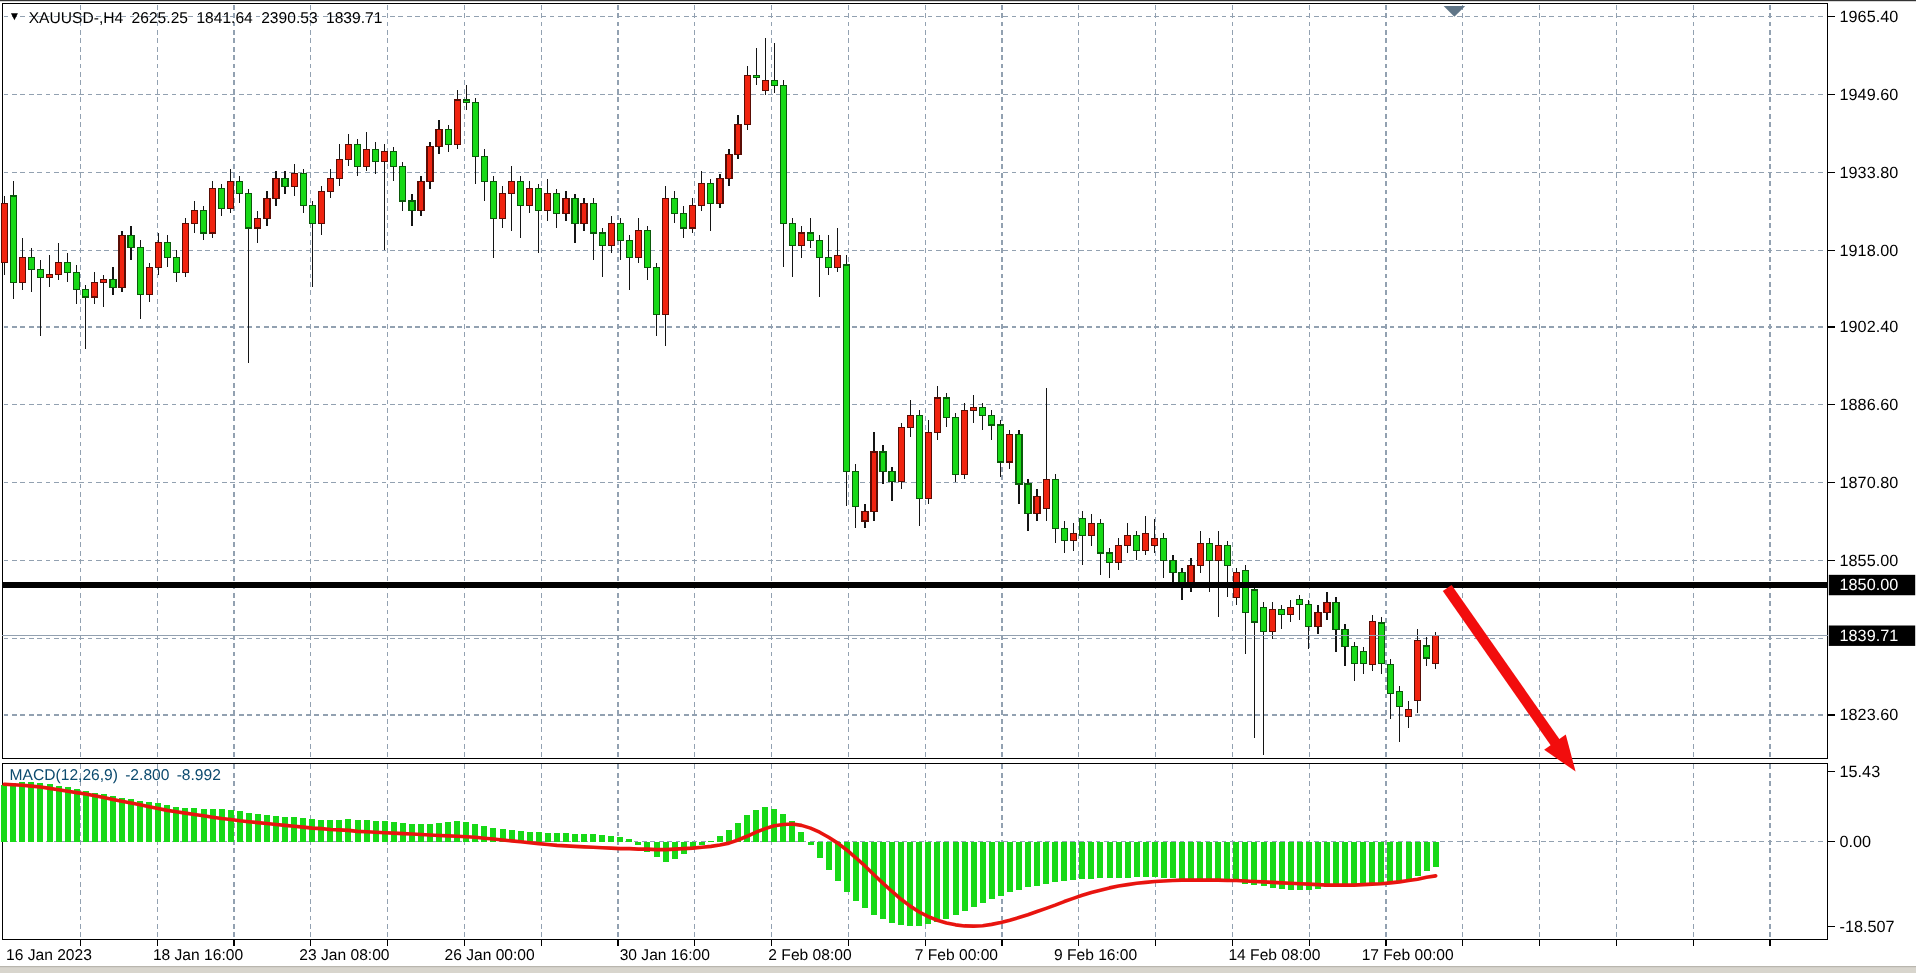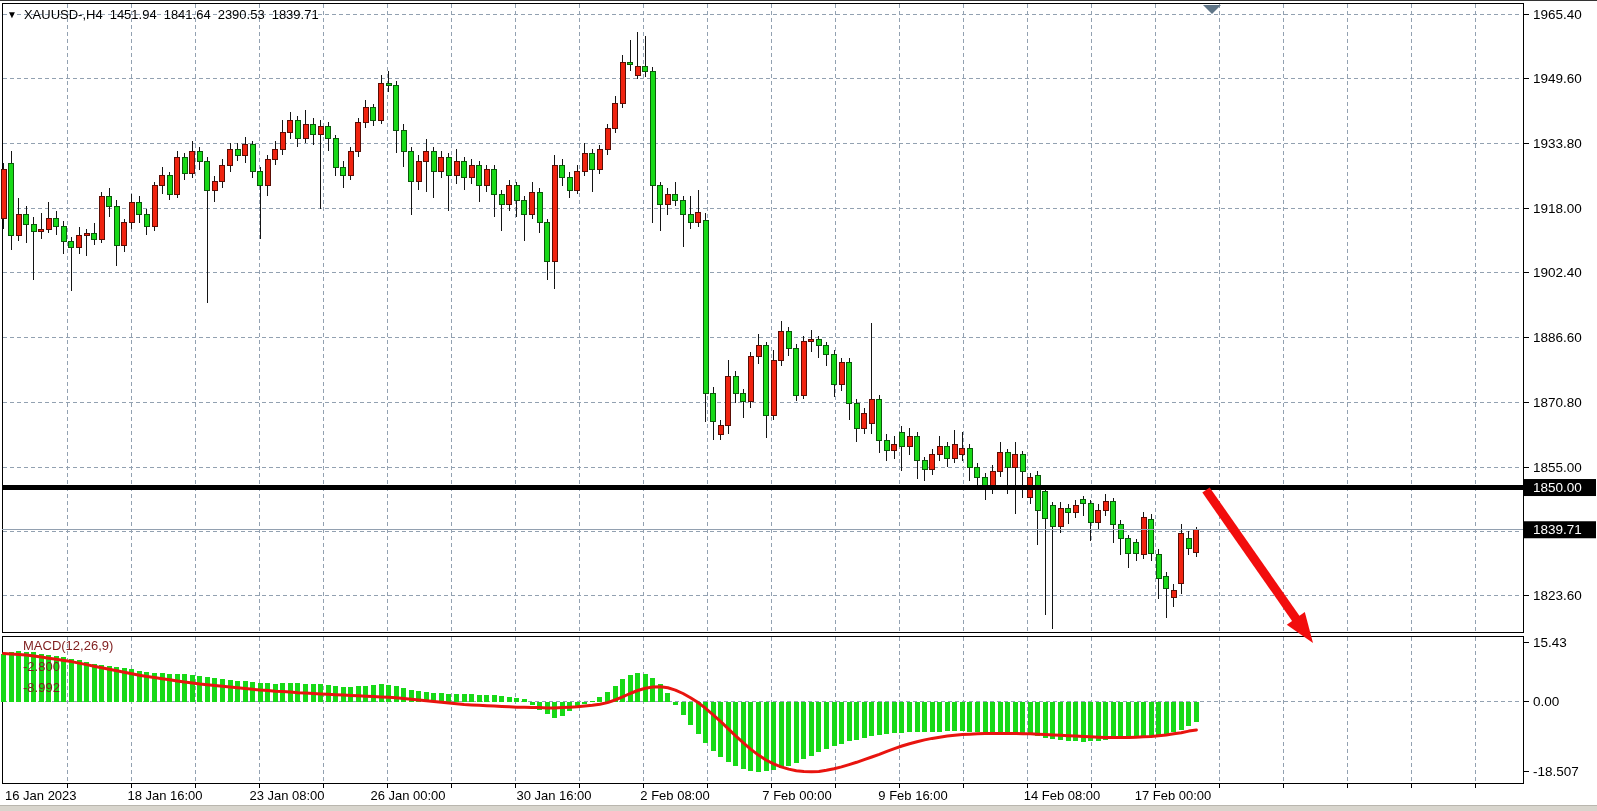--- a/index.html
+++ b/index.html
@@ -2,22 +2,22 @@
 <html><head>
 <meta charset="utf-8">
 <style>
   html,body{margin:0;padding:0;background:#ffffff;width:1597px;height:811px;overflow:hidden;
     font-family:"Liberation Sans", sans-serif;}
   #stage{position:relative;width:1597px;height:811px;background:#ffffff;border-top:1px solid #333;}
   #chart-svg{position:absolute;left:0;top:0;}
   .ohlc-title{position:absolute;left:7px;top:6px;font-size:13px;color:#000;display:flex;gap:7px;
     align-items:center;white-space:nowrap;}
   .ohlc-title .tri{font-size:10px;line-height:13px;}
-  .macd-label{position:absolute;left:23px;top:637px;font-size:13px;color:#7f1d1d;display:flex;gap:6px;
-    white-space:nowrap;flex-direction:column;}
+  .macd-label{position:absolute;left:8px;top:637px;font-size:13px;color:#0c4a6e;display:flex;gap:6px;
+    white-space:nowrap;}
   .bottom-strip{position:absolute;left:0;top:804px;width:1597px;height:7px;background:#d8d5cd;
     border-top:1px solid #b9b6ae;}
   text{font-family:"Liberation Sans", sans-serif;}
 </style>
 </head>
 <body>
 
 <div id="stage">
   <svg id="chart-svg" width="1597" height="811">
       <rect x="2" y="2" width="1521" height="629" fill="#fff" stroke="#000" stroke-width="1" shape-rendering="crispEdges"></rect>
@@ -633,21 +633,21 @@
         <text x="797" y="799" font-size="13" fill="#000000" text-anchor="middle">7 Feb 00:00</text>
         <text x="913" y="799" font-size="13" fill="#000000" text-anchor="middle">9 Feb 16:00</text>
         <text x="1062" y="799" font-size="13" fill="#000000" text-anchor="middle">14 Feb 08:00</text>
         <text x="1173" y="799" font-size="13" fill="#000000" text-anchor="middle">17 Feb 00:00</text>
       </g>
     </svg>
 
   <div class="ohlc-title">
     <span class="tri">▼</span>
     <span>XAUUSD-,H4</span>
-    <span>1451.94</span>
+    <span>2625.25</span>
     <span>1841.64</span>
     <span>2390.53</span>
     <span>1839.71</span>
   </div>
 
   <div class="macd-label">
     <span>MACD(12,26,9)</span>
     <span>-2.800</span>
     <span>-8.992</span>
   </div>

